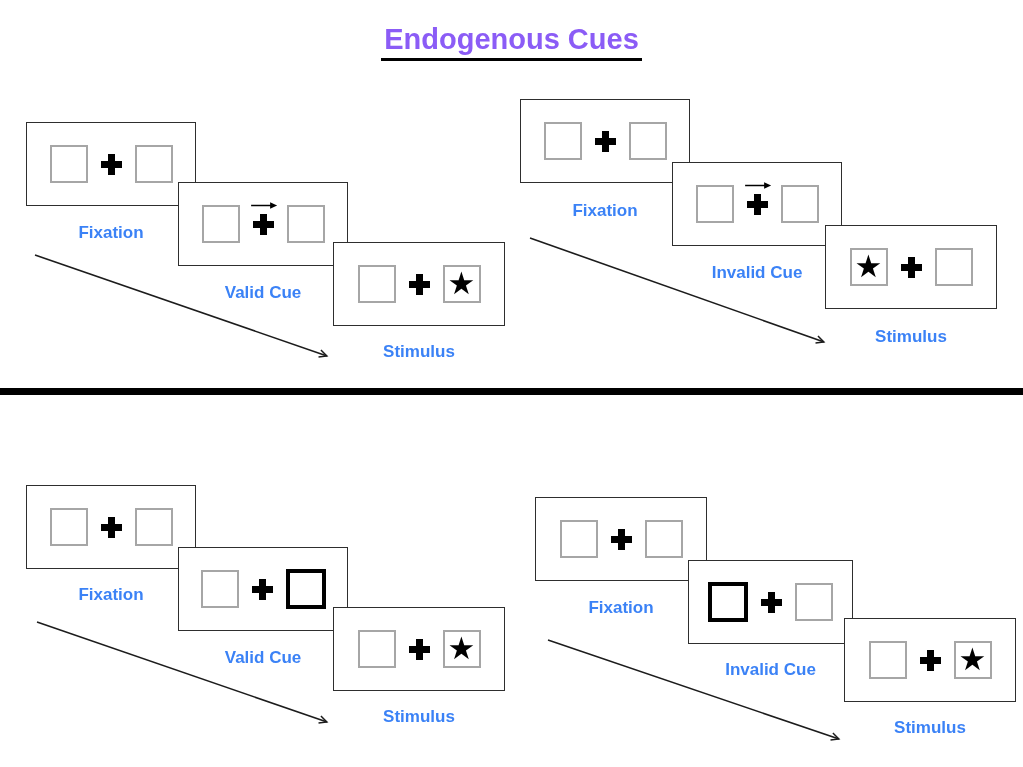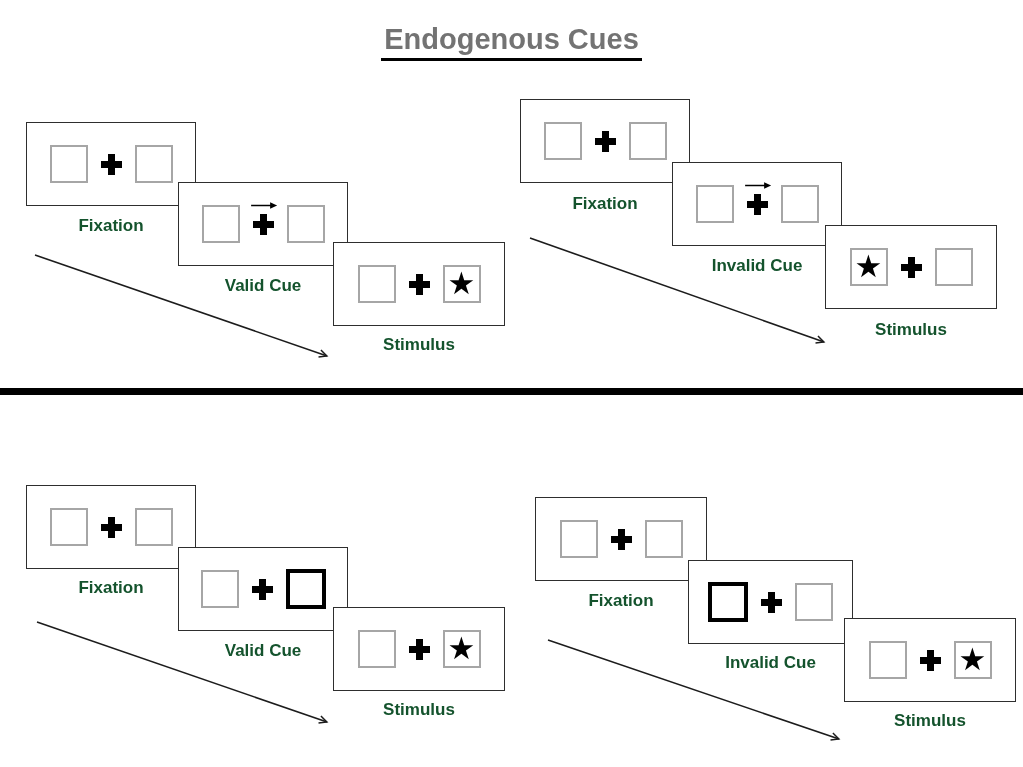--- a/index.html
+++ b/index.html
@@ -2,21 +2,21 @@
 <html><head>
 <meta charset="utf-8">
 <style>
   html,body{margin:0;padding:0;background:#fff;}
   .stage{
     position:relative;width:1023px;height:767px;background:#ffffff;
     font-family:"Liberation Sans",sans-serif;overflow:hidden;color:#000;
   }
   .sec-title{
     position:absolute;left:0;width:100%;text-align:center;
-    font-weight:700;font-size:29px;line-height:1.15;color:#737373;
+    font-weight:700;font-size:29px;line-height:1.15;color:#8b5cf6;
   }
   .sec-title .u{display:inline-block;border-bottom:3px solid #000;padding:0 3px 2px 3px;}
   .divider{position:absolute;left:0;top:388px;width:100%;height:7px;background:#000;}
   .panel{
     position:absolute;width:170px;height:84px;background:#fff;
     border:1.5px solid #2e2e2e;box-sizing:border-box;
     display:flex;align-items:center;justify-content:center;gap:13px;
   }
   .box{
     width:38px;height:38px;box-sizing:border-box;background:#fff;
@@ -25,21 +25,21 @@
   }
   .box.bold{width:40px;height:40px;border:4px solid #000;}
   .cross-wrap{position:relative;width:21px;height:21px;flex:0 0 auto;}
   .plus{position:absolute;left:0;top:0;width:21px;height:21px;}
   .plus::before{content:"";position:absolute;left:0;top:7px;width:21px;height:7px;background:#000;}
   .plus::after{content:"";position:absolute;left:7px;top:0;width:7px;height:21px;background:#000;}
   .cue-arrow{position:absolute;left:50%;top:-14px;transform:translateX(-44%);}
   .star{font-size:31px;line-height:1;color:#000;transform:translateY(-1px);}
   .plabel{
     position:absolute;text-align:center;font-weight:700;font-size:17px;
-    line-height:1.1;color:#14532d;white-space:nowrap;
+    line-height:1.1;color:#3b82f6;white-space:nowrap;margin-top:7px;
   }
   .overlay{position:absolute;left:0;top:0;pointer-events:none;}
 </style>
 </head>
 <body>
 
 <div class="stage">
 
   <div class="sec-title" style="top:23px;">
     <span class="u">Endogenous Cues</span>

